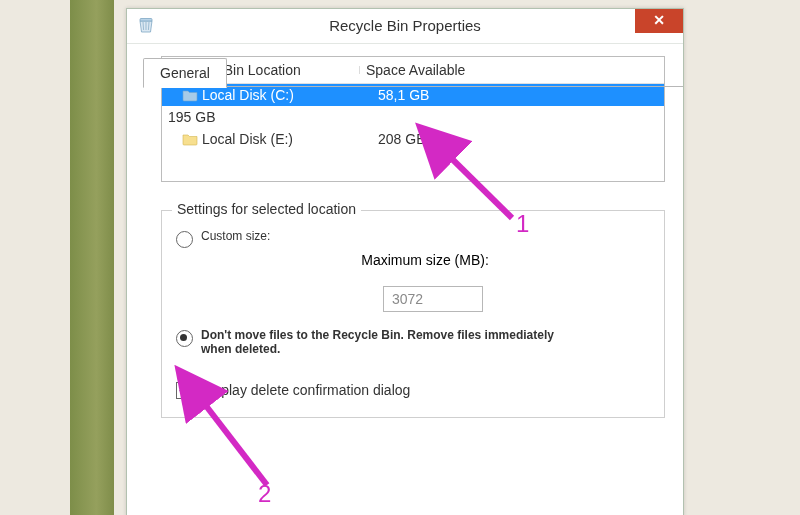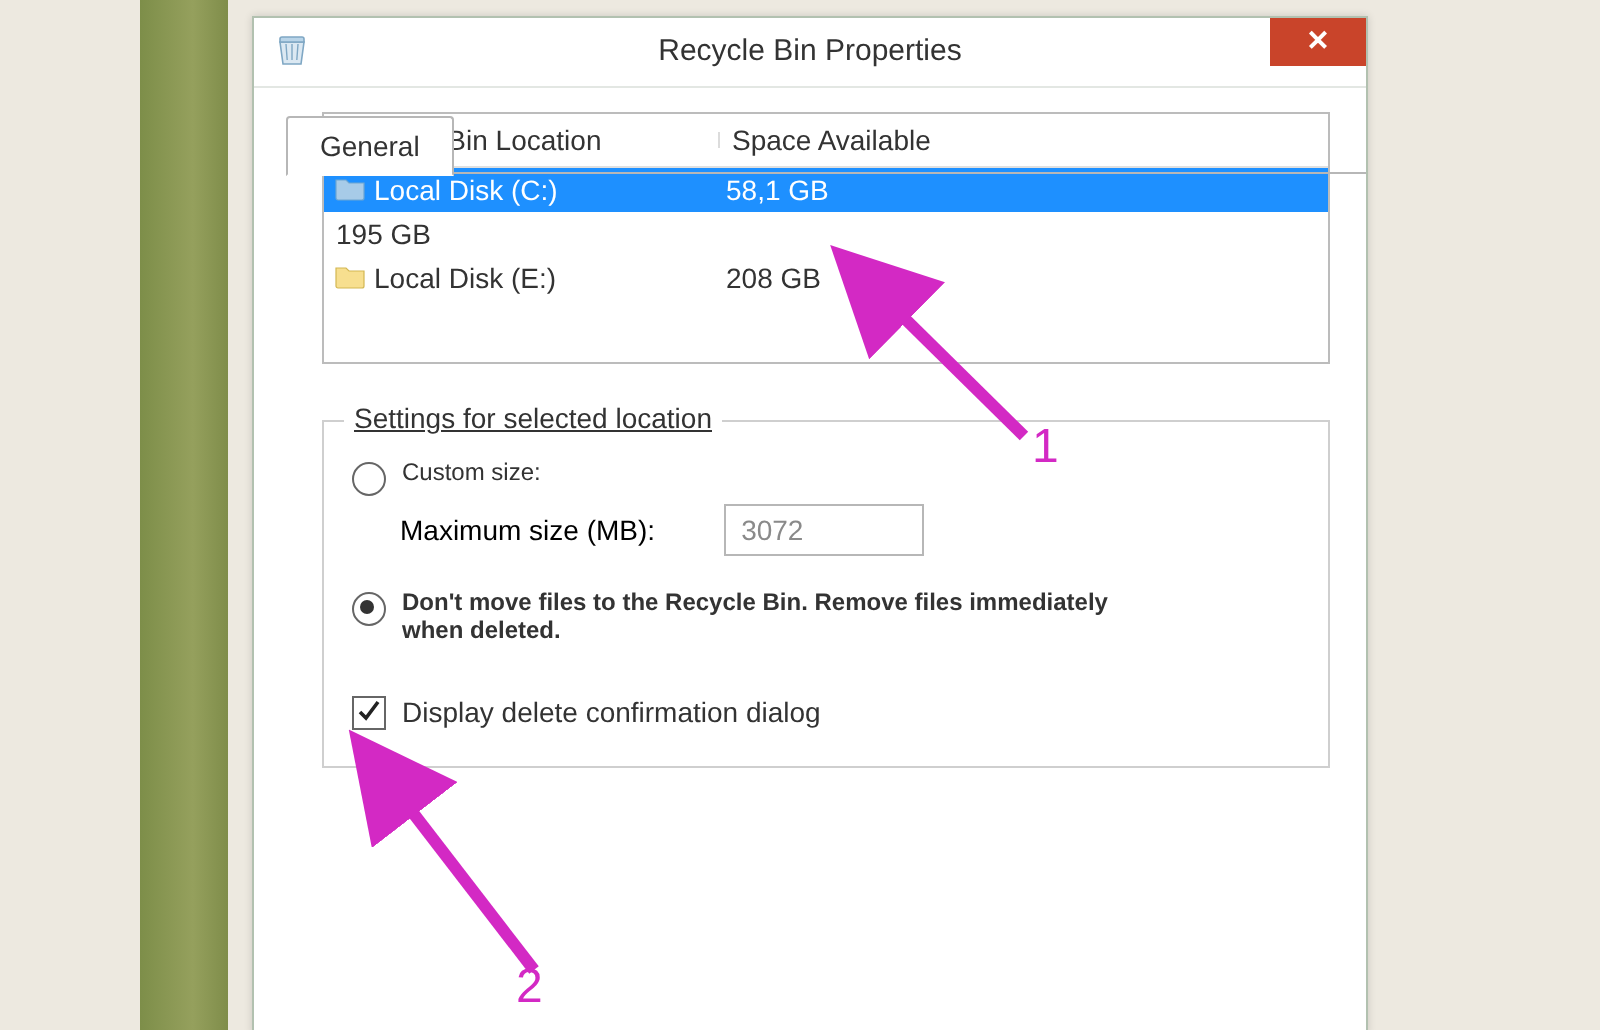--- a/index.html
+++ b/index.html
@@ -119,21 +119,21 @@
     width:1px;
     background:#dcdcdc;
   }
   .list-row {
     display: flex;
     height: 22px;
     align-items: center;
     font-size: 14px;
     color: #333;
   }
-  .list-row .col-loc { padding-left: 5px; display: flex; align-items: flex-start; gap: 4px;}
+  .list-row .col-loc { padding-left: 20px; display: flex; align-items: center; gap: 4px;}
   .list-row.selected {
     background: #1e90ff;
     color: #fff;
   }
   .folder-icon {
     width: 16px; height: 14px;
     display: inline-block;
   }
   .group {
     border: 1px solid #cfcfcf;
@@ -141,21 +141,20 @@
     padding: 14px 14px 18px 14px;
     position: relative;
   }
   .group-title {
     position: absolute;
     top: -10px; left: 10px;
     background: #fff;
     padding: 0 5px;
     font-size: 14px;
     color: #333;
-    text-decoration: underline;
   }
   .opt-row {
     display: flex;
     align-items: flex-start;
     margin: 4px 0;
     font-size: 12px;
     color: #333;
   }
   .radio, .chk {
     width: 15px; height: 15px;
@@ -182,20 +181,21 @@
     width: 11px; height: 11px;
     font-size: 13px;
     line-height: 16px;
   }
   .chk.checked svg { position:absolute; left:1px; top:0; }
   .size-sub {
     margin-left: 24px;
     display: flex;
     align-items: center;
     gap: 18px;
+    flex-direction: column;
   }
   .size-input {
     width: 82px;
     height: 24px;
     border: 1px solid #b7b7b7;
     padding: 0 8px;
     font-size: 14px;
     color: #8a8a8a;
     background: #fff;
     line-height: 24px;

